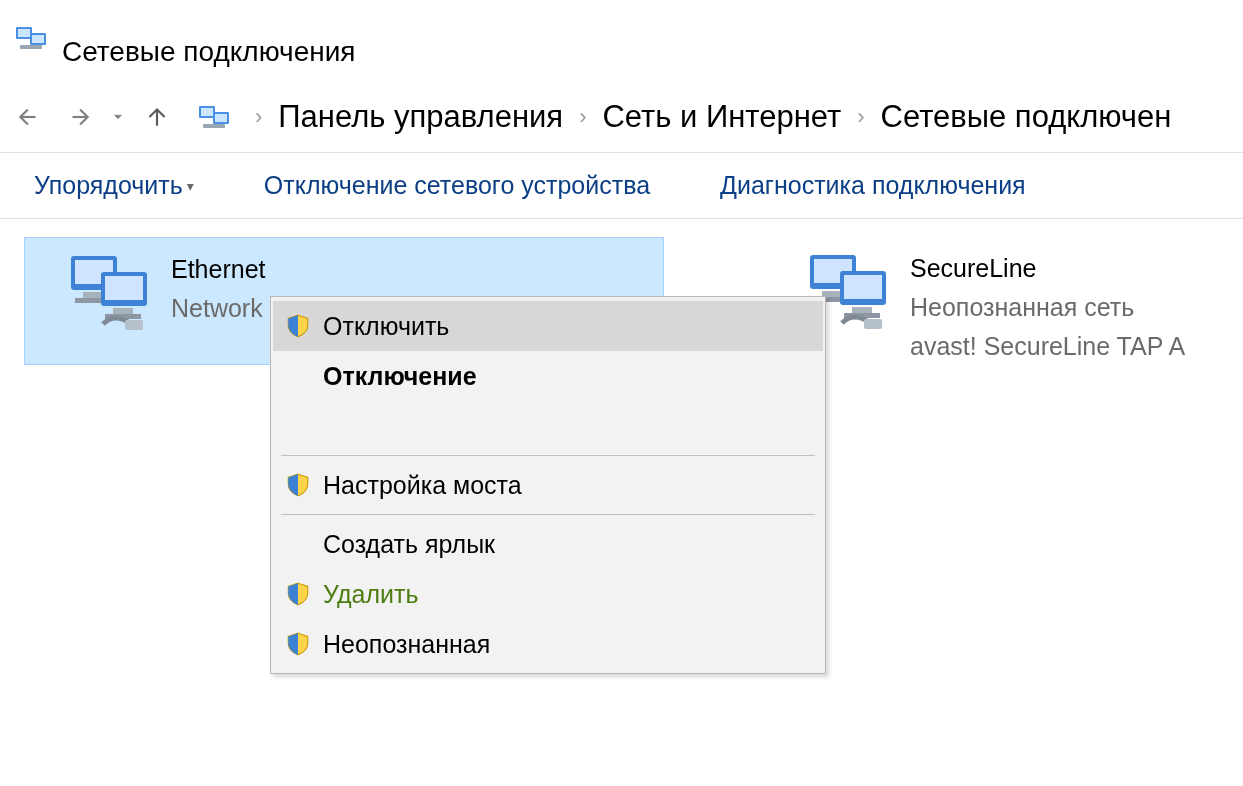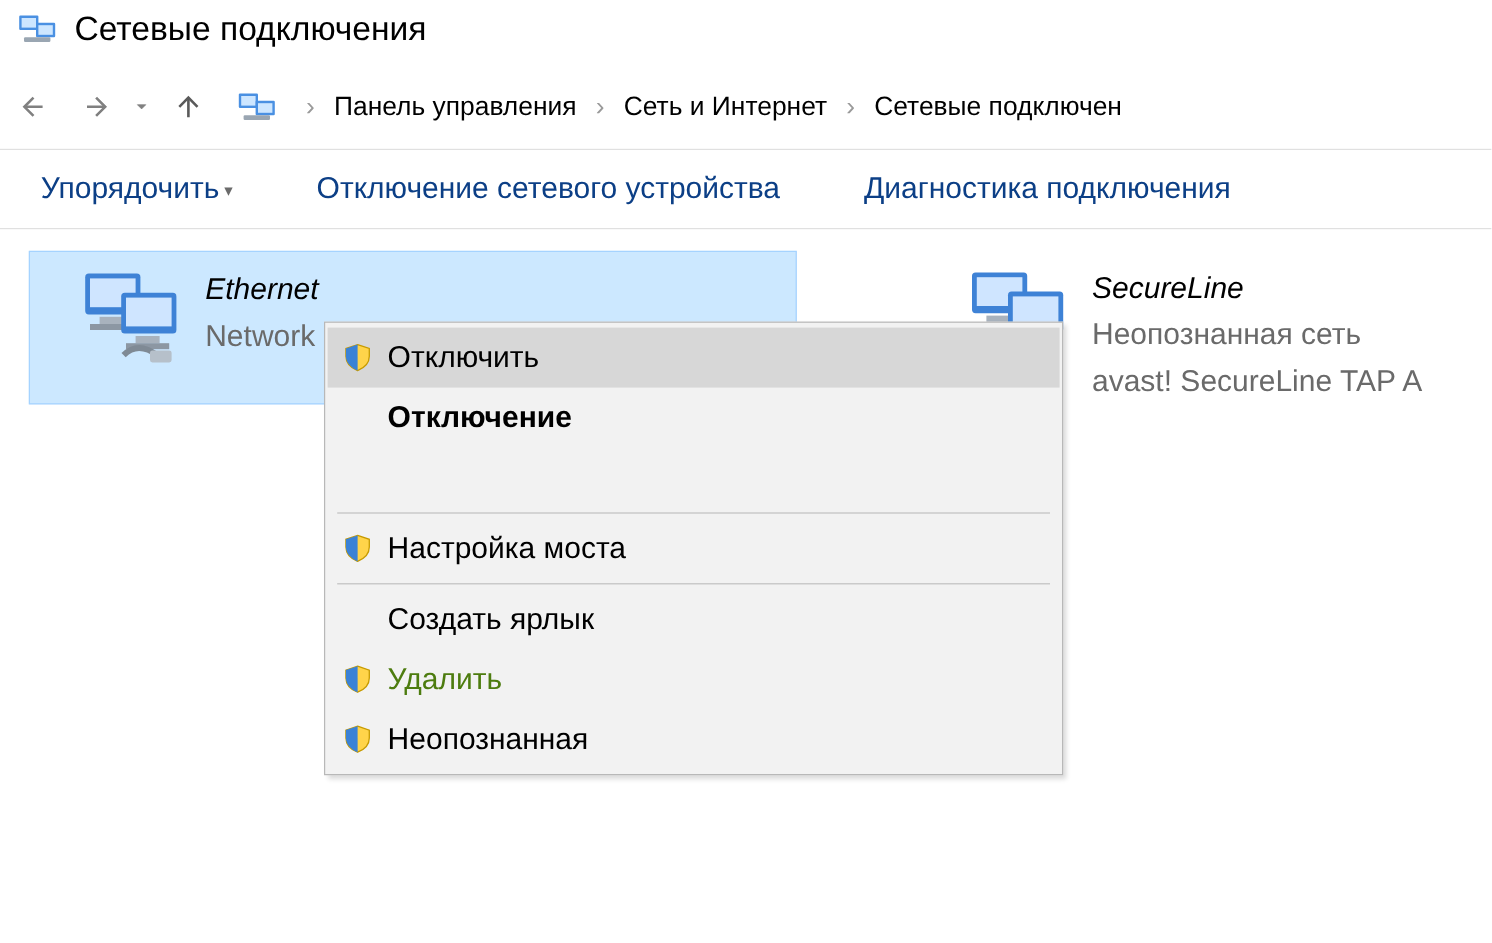--- a/index.html
+++ b/index.html
@@ -20,20 +20,21 @@
   }
   .titlebar .app-icon {
     width: 36px;
     height: 30px;
     margin-right: 12px;
     position: relative;
   }
   .title-text {
     font-size: 28px;
     color: #000;
+    margin-top: 28px;
   }
   .navbar {
     display: flex;
     align-items: center;
     padding: 12px 6px 12px 6px;
     border-bottom: 1px solid #e0e0e0;
     gap: 4px;
   }
   .nav-arrow {
     width: 46px;
@@ -56,21 +57,21 @@
     padding: 2px 6px;
     height: 46px;
     overflow: hidden;
     white-space: nowrap;
   }
   .addr-icon {
     width: 36px; height: 30px; margin-right: 6px;
   }
   .crumb {
     color: #000;
-    font-size: 22px;
+    font-size: 31px;
     white-space: nowrap;
   }
   .crumb-sep {
     color: #9a9a9a;
     padding: 0 16px;
     font-size: 22px;
   }
   .toolbar {
     display: flex;
     align-items: center;
@@ -118,33 +119,33 @@
     margin-top: 4px;
     margin-left: 30px;
   }
   .conn-texts {
     display: flex;
     flex-direction: column;
     line-height: 1.55;
     font-size: 25px;
     padding-top: 6px;
   }
-  .conn-name { color: #000; font-style: italic; }
+  .conn-name { color: #000; }
   .conn-sub { color: #6a6a6a; }
   .conn-item2 {
     display: flex;
     align-items: flex-start;
     gap: 14px;
     padding: 6px 10px 6px 10px;
   }
   .context-menu {
     position: absolute;
     left: 270px;
     top: 77px;
-    width: 616px;
+    width: 556px;
     background: #f2f2f2;
     border: 1px solid #b8b8b8;
     box-shadow: 3px 3px 4px rgba(0,0,0,0.15);
     padding: 4px 2px;
     font-size: 25px;
     text-align: center;
   }
   .cm-item {
     display: flex;
     align-items: center;

